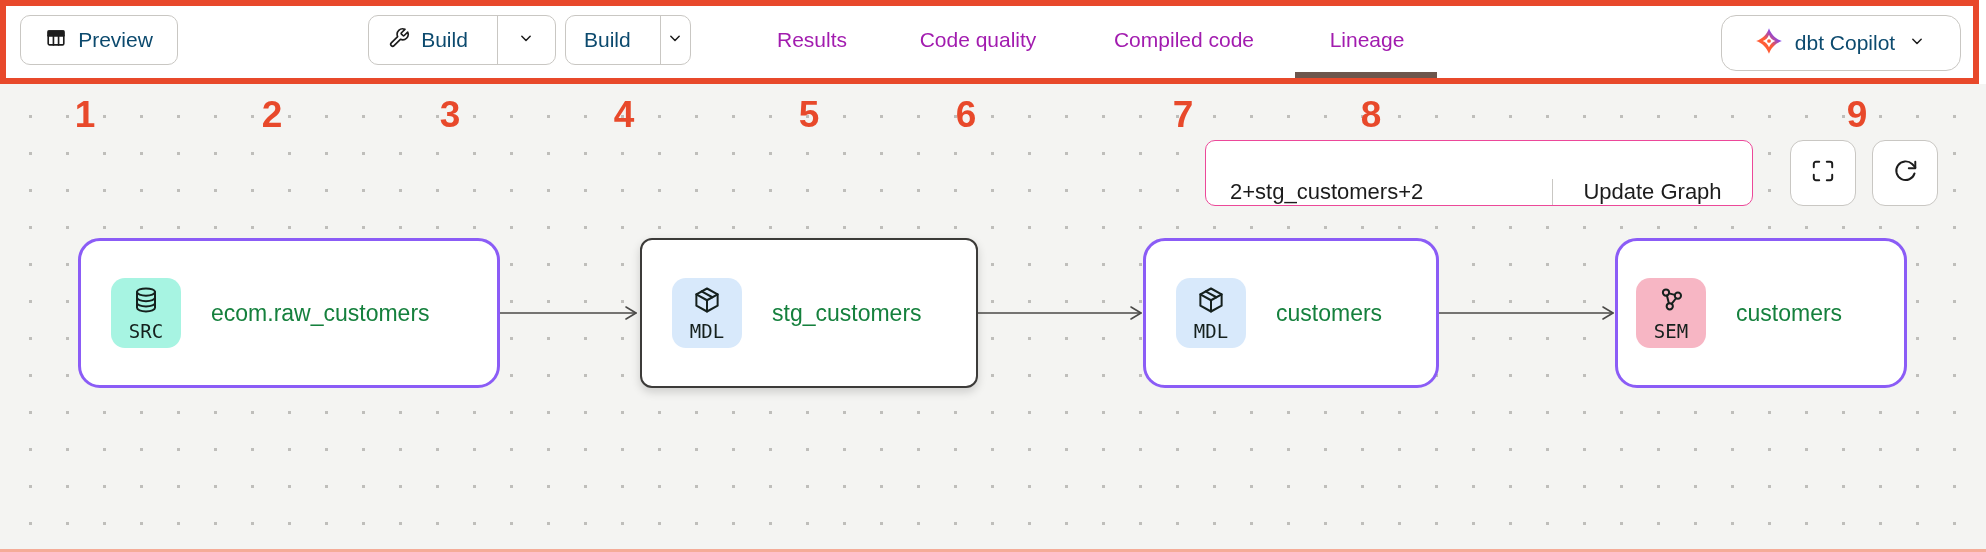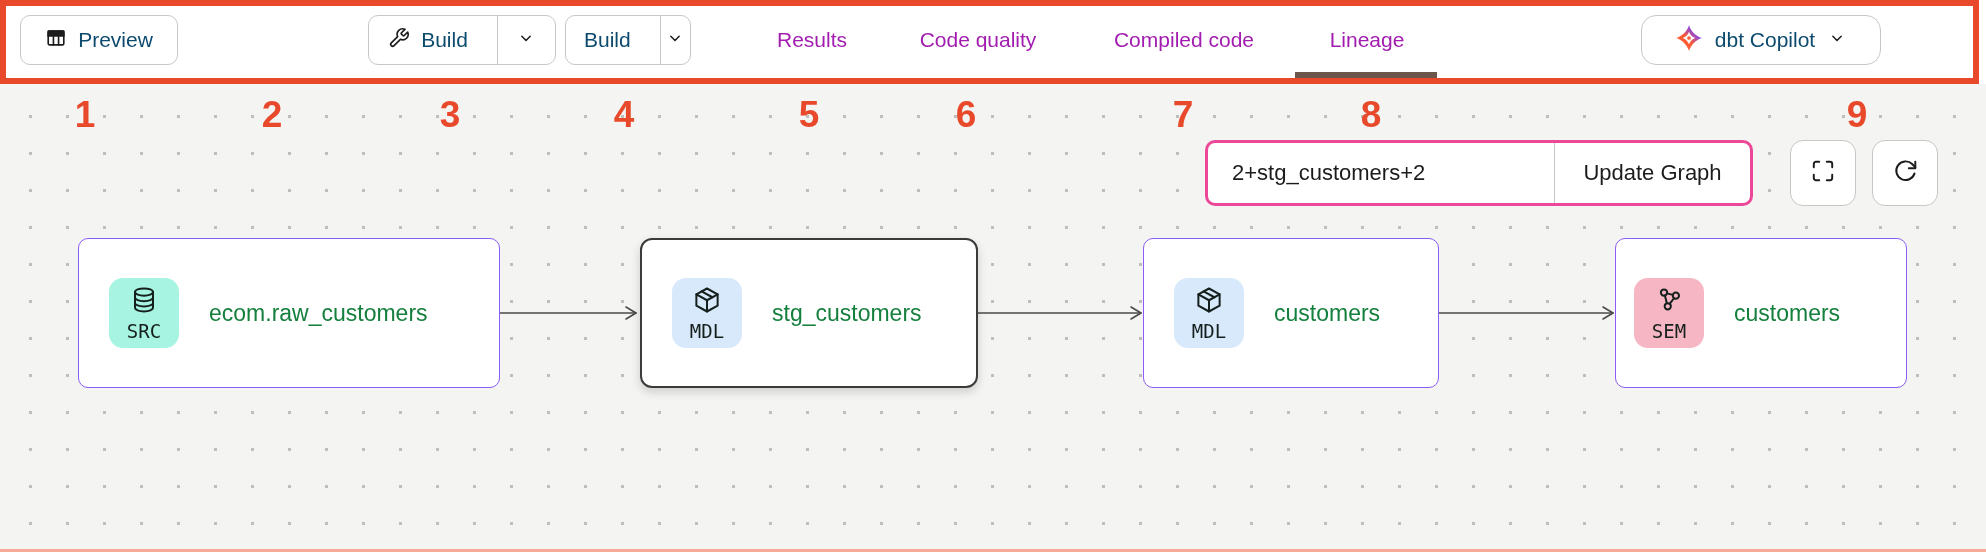--- a/index.html
+++ b/index.html
@@ -24,41 +24,41 @@
   .split-group { padding:0; overflow:hidden; }
   .split-main { display:flex; align-items:center; gap:11px; padding:0 18px; height:100%; }
   .split-chev { border-left:1px solid #c9c7c3; width:57px; height:100%;
     display:flex; align-items:center; justify-content:center; }
 
   .tab { position:absolute; top:15px; height:50px; display:flex; align-items:center;
     transform:translateX(-50%); font-size:21px; color:#a21caf; cursor:pointer; }
   .tab-underline { position:absolute; left:1295px; top:72px; width:142px; height:6px;
     background:#6d564c; }
 
-  .copilot { left:1641px; width:240px; height:50px; border-radius:15px; gap:12px; font-weight:500; }
+  .copilot { left:1721px; width:240px; height:56px; border-radius:15px; gap:12px; font-weight:500; }
 
   
   .annot-num { position:absolute; top:94px; transform:translateX(-50%);
     font-size:37px; font-weight:700; color:#e8492b; }
 
   
   .selector { position:absolute; left:1205px; top:140px; width:548px; height:66px;
-    background:#fff; border:3px solid #ec4899; border-radius:10px; display:flex; overflow:hidden; }
+    background:#fff; border:1px solid #ec4899; border-radius:10px; display:flex; overflow:hidden;align-items:flex-end; }
   .selector-input { flex:0 0 347px; display:flex; align-items:center; padding-left:24px;
     font-size:22px; border-right:1px solid #c9c7c3; color:#1c1c1c; }
   .selector-btn { flex:1; display:flex; align-items:center; justify-content:center;
     font-size:22px; font-weight:400; cursor:pointer; }
 
   .icon-btn { position:absolute; top:140px; width:66px; height:66px; background:#fff;
     border:1px solid #c9c7c3; border-radius:13px; display:flex; align-items:center;
     justify-content:center; cursor:pointer; }
 
   
   .node { position:absolute; top:238px; height:150px; background:#fff;
-    border:1px solid #8b5cf6; border-radius:10px; display:flex; align-items:center;
+    border:3px solid #8b5cf6; border-radius:22px; display:flex; align-items:center;
     padding-left:30px; gap:30px; z-index:2; cursor:pointer; }
   .node.selected { border:2.5px solid #3c3b39; border-radius:12px;
     box-shadow:0 4px 10px rgba(0,0,0,0.16); }
   .badge { width:70px; height:70px; border-radius:14px; display:flex; flex-direction:column;
     align-items:center; justify-content:center; gap:1px; }
   .badge-src { background:#a7f4e2; }
   .badge-mdl { background:#d8e9fb;text-align:right; }
   .badge-sem { background:#f7b6c4; }
   .badge-label { font-family:"DejaVu Sans Mono", monospace; font-size:19px; color:#15201d; }
   .node-label { font-size:23px; color:#15803d; }

